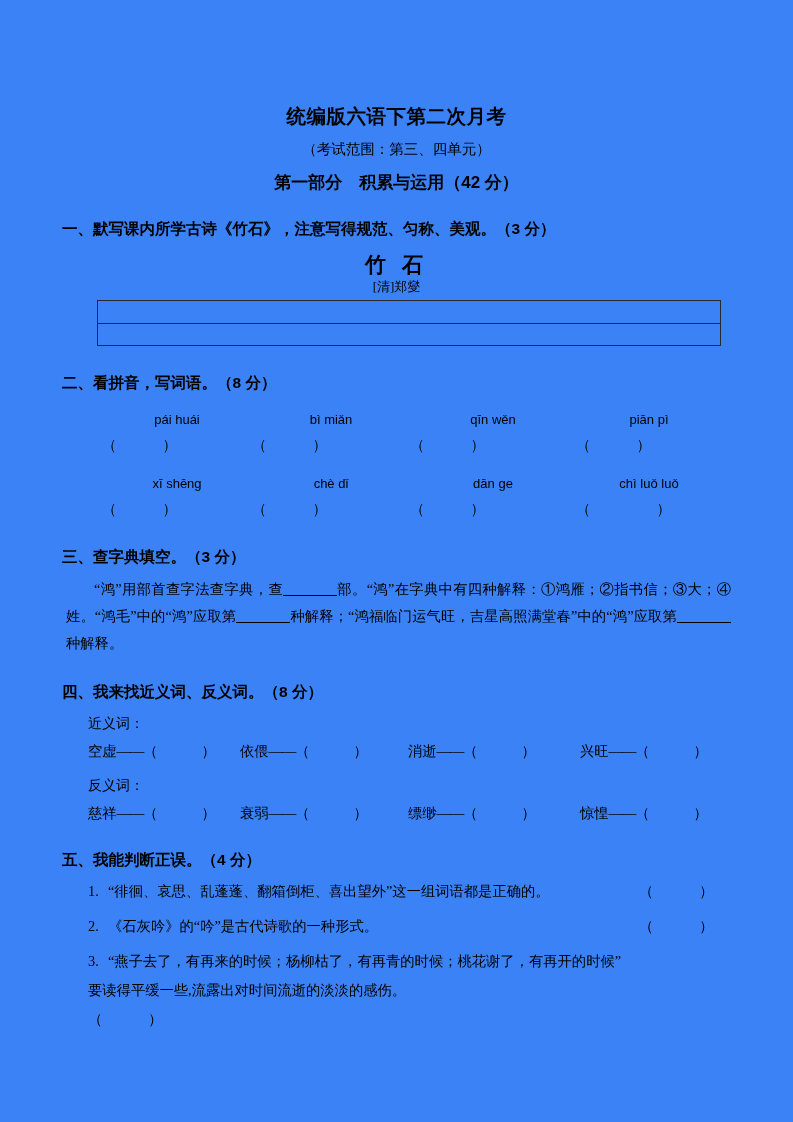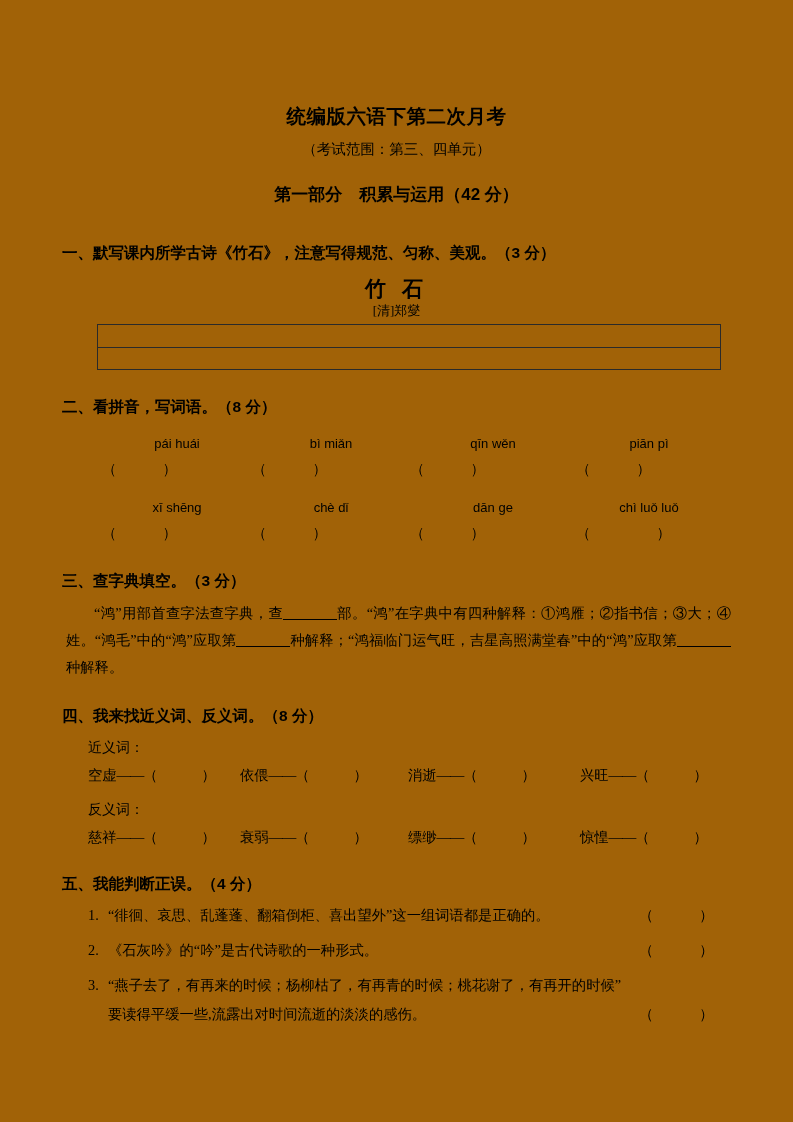--- a/index.html
+++ b/index.html
@@ -10,21 +10,21 @@
   }
   body {
     font-family: "Liberation Serif", "DejaVu Serif", serif;
     color: #000000;
   }
   .page {
     position: relative;
     width: 793px;
     height: 1122px;
     margin: 0 auto;
-    background: #a16207;
+    background: #3b82f6;
     overflow: hidden;
     box-sizing: border-box;
   }
   .content {
     position: absolute;
     left: 62px;
     top: 0;
     width: 669px;
   }
 
@@ -45,21 +45,21 @@
     font-size: 14.5px;
     margin: 0;
     padding-top: 10px;
     line-height: 20px;
   }
   .part-title {
     text-align: center;
     font-family: "Liberation Sans", "DejaVu Sans", sans-serif;
     font-weight: bold;
     font-size: 17px;
-    margin: 12px;
+    margin: 0;
     padding-top: 12px;
     line-height: 24px;
   }
 
   .sec-heading {
     font-family: "Liberation Sans", "DejaVu Sans", sans-serif;
     font-weight: bold;
     font-size: 15.5px;
     line-height: 22px;
     margin: 0;
@@ -189,21 +189,21 @@
   .tf-text { flex: 1 1 auto; }
   .tf-paren {
     width: 92px;
     flex: none;
     text-align: left;
     white-space: nowrap;
   }
   .tf-paren .bkt-l { margin-right: 46px; }
   .tf-item.multi { display: block; }
   .tf-item.multi .l1 { display: flex; }
-  .tf-item.multi .l2 { display: flex; }
+  .tf-item.multi .l2 { display: flex; flex-direction: column; }
 </style>
 </head>
 <body>
 
 <div class="page">
   <div class="content">
 
     <div class="doc-title">统编版六语下第二次月考</div>
     <div class="doc-subtitle">（考试范围：第三、四单元）</div>
     <div class="part-title">第一部分　积累与运用（42 分）</div>

